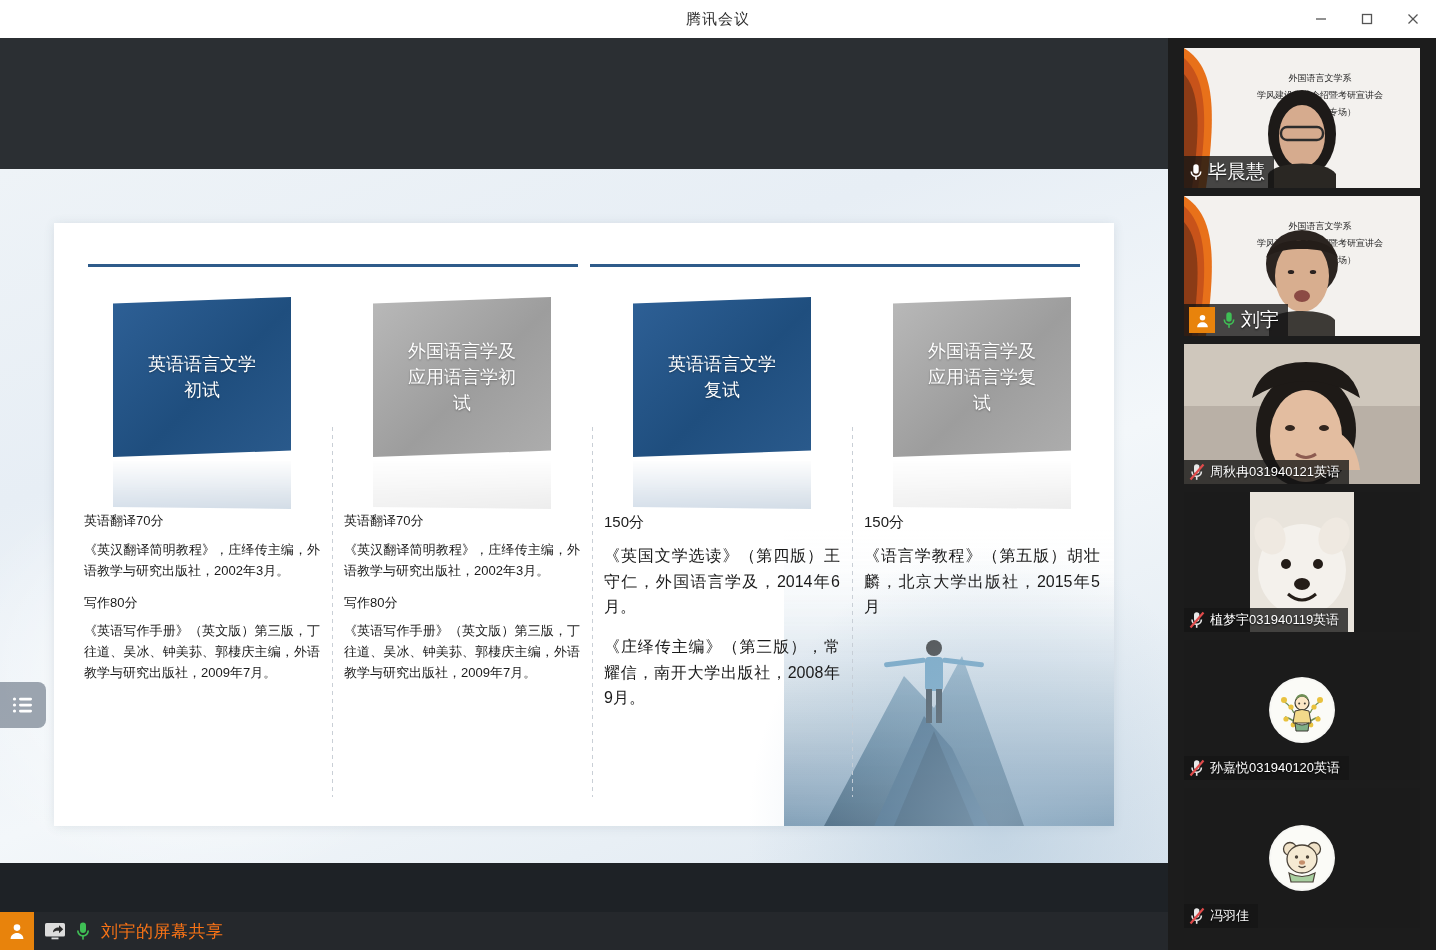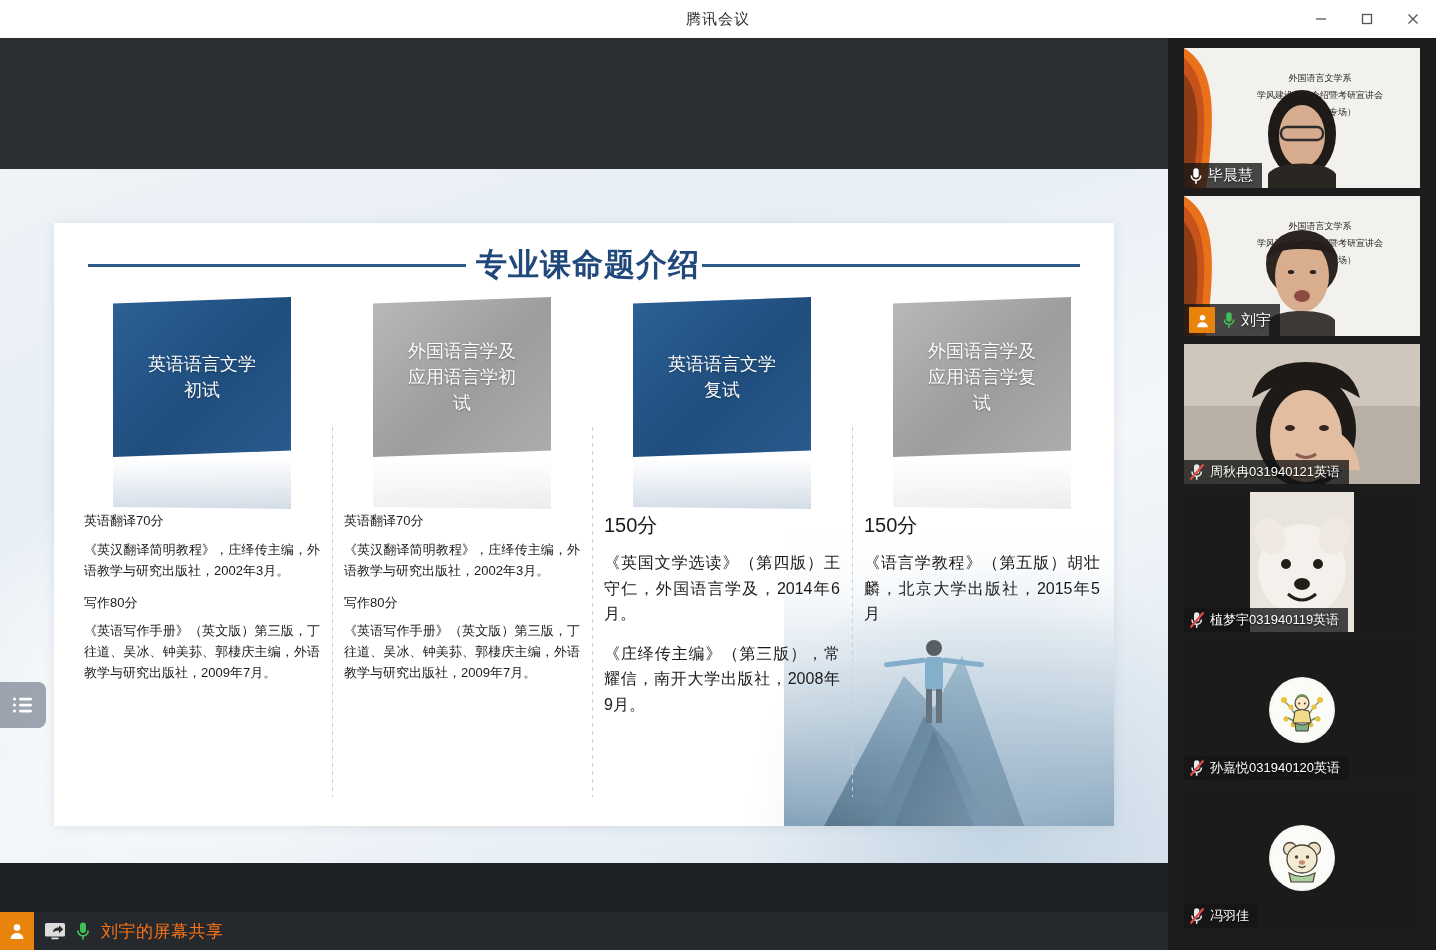--- a/index.html
+++ b/index.html
@@ -126,21 +126,21 @@
   .banner-reflect.gray { background: linear-gradient(135deg,#b9b9b9,#9d9d9d); }
 
   .body-text { position: relative; z-index: 2; }
   .bt-head {
     font-size: 13px; color: #1a1a1a; margin-bottom: 9px; line-height: 1.35;
   }
   .bt-para {
     font-size: 13px; color: #1a1a1a; line-height: 1.62; margin-bottom: 13px;
     text-align: justify;
   }
-  .col.big .bt-head { font-size: 20px; margin-bottom: 11px; }
+  .col.big .bt-head { font-size: 15px; margin-bottom: 11px; }
   .col.big .bt-para { font-size: 16px; line-height: 1.6; margin-bottom: 14px; }
 
   
   .float-list {
     position: absolute; left: 0; top: 682px;
     width: 46px; height: 46px;
     background: rgba(120,132,145,.72);
     border-radius: 0 8px 8px 0;
     display: flex; align-items: center; justify-content: center;
     cursor: pointer;
@@ -209,21 +209,21 @@
     position: absolute; left: 0; bottom: 0;
     display: flex; align-items: center; gap: 5px;
     padding: 3px 9px 3px 5px;
     background: rgba(20,20,20,.78);
     max-width: 236px;
   }
   .namechip .nm {
     color: #fff; font-size: 13px; white-space: nowrap;
     text-shadow: 0 1px 2px rgba(0,0,0,.8);
   }
-  .namechip.big .nm { font-size: 15px; }
+  .namechip.big .nm { font-size: 19px; }
   .host-sq {
     width: 26px; height: 26px; background: #e8830c;
     display: flex; align-items: center; justify-content: center;
     margin-right: 2px;
   }
   .mic { display: inline-flex; align-items: center; justify-content: center; }
 </style>
 </head>
 <body>
 
@@ -281,21 +281,20 @@
             <rect x="-9" y="-19" width="18" height="34" rx="4" fill="#6fa3c4"></rect>
             <rect x="-50" y="-16" width="42" height="5" rx="2.5" fill="#6fa3c4" transform="rotate(-7 -29 -13)"></rect>
             <rect x="8" y="-16" width="42" height="5" rx="2.5" fill="#6fa3c4" transform="rotate(7 29 -13)"></rect>
             <rect x="-8" y="13" width="6" height="34" fill="#3b4750"></rect>
             <rect x="2" y="13" width="6" height="34" fill="#3b4750"></rect>
           </g>
         </svg>
 
         <div class="slide-title-row">
           <div class="rule left"></div>
-          <div class="slide-title">专业课命题介绍</div>
           <div class="rule right"></div>
         </div>
 
         <div class="cols">
 
           <div class="col">
             <div class="banner-wrap">
               <div class="banner blue">
                 <span>英语语言文学</span>
                 <span>初试</span>

